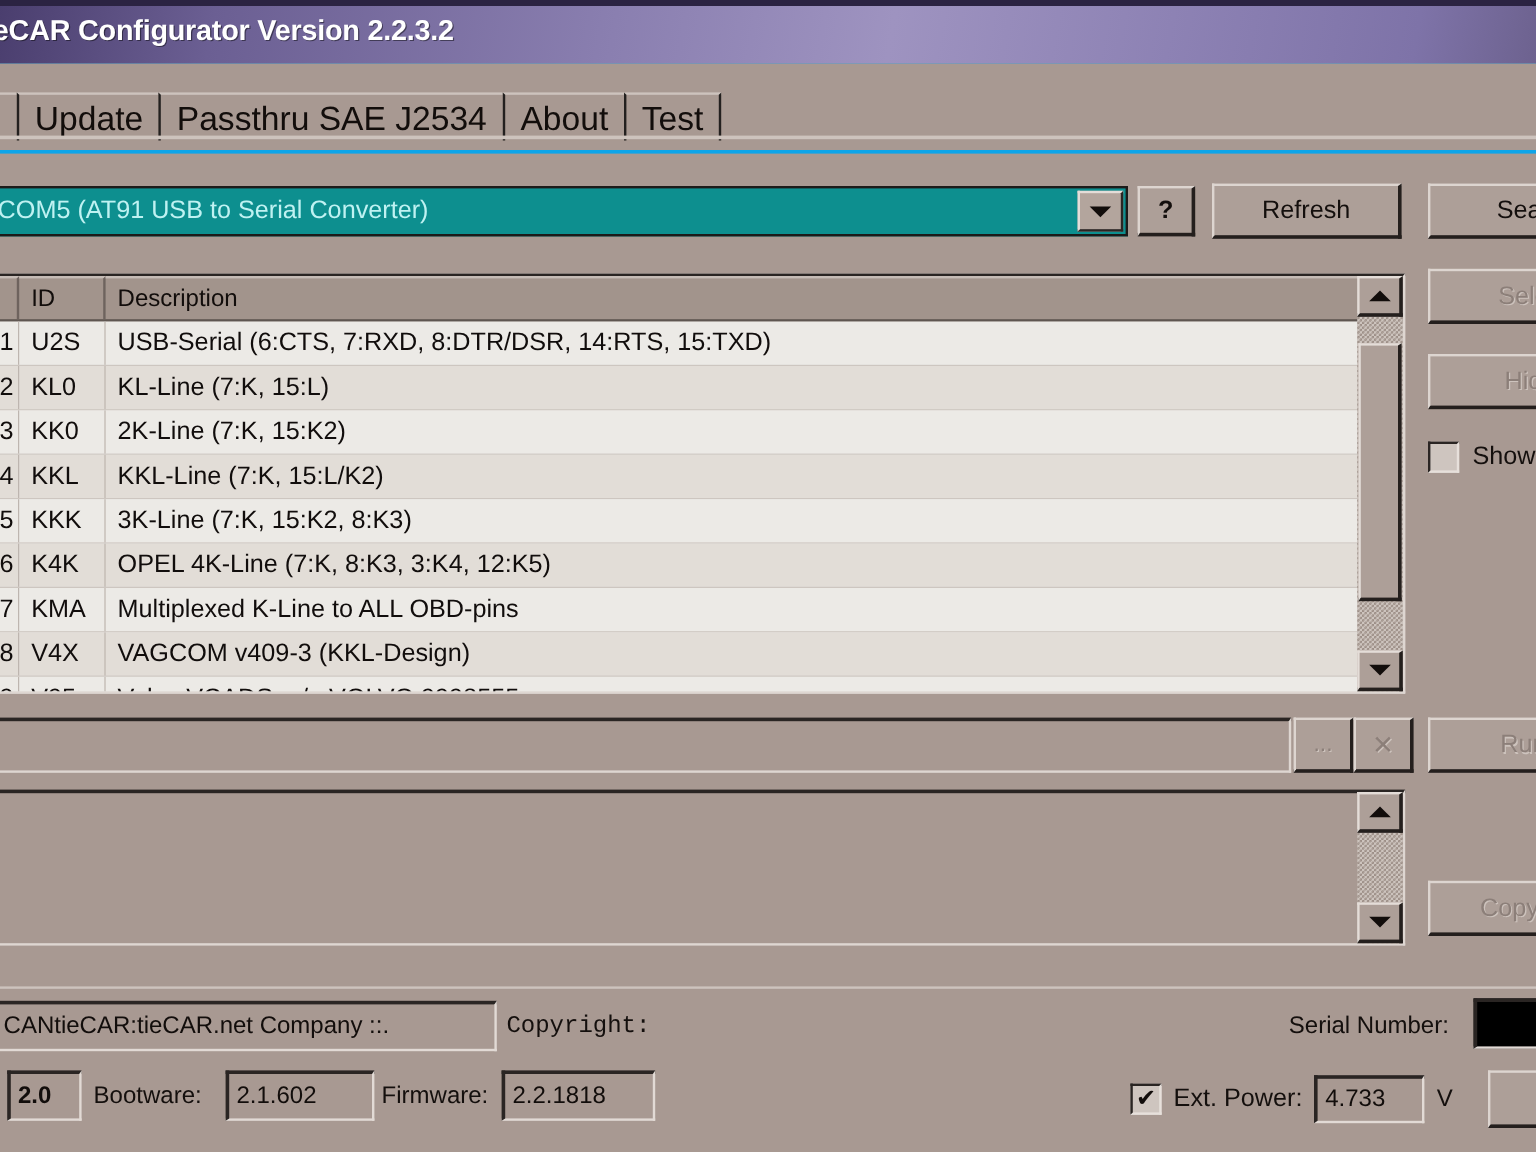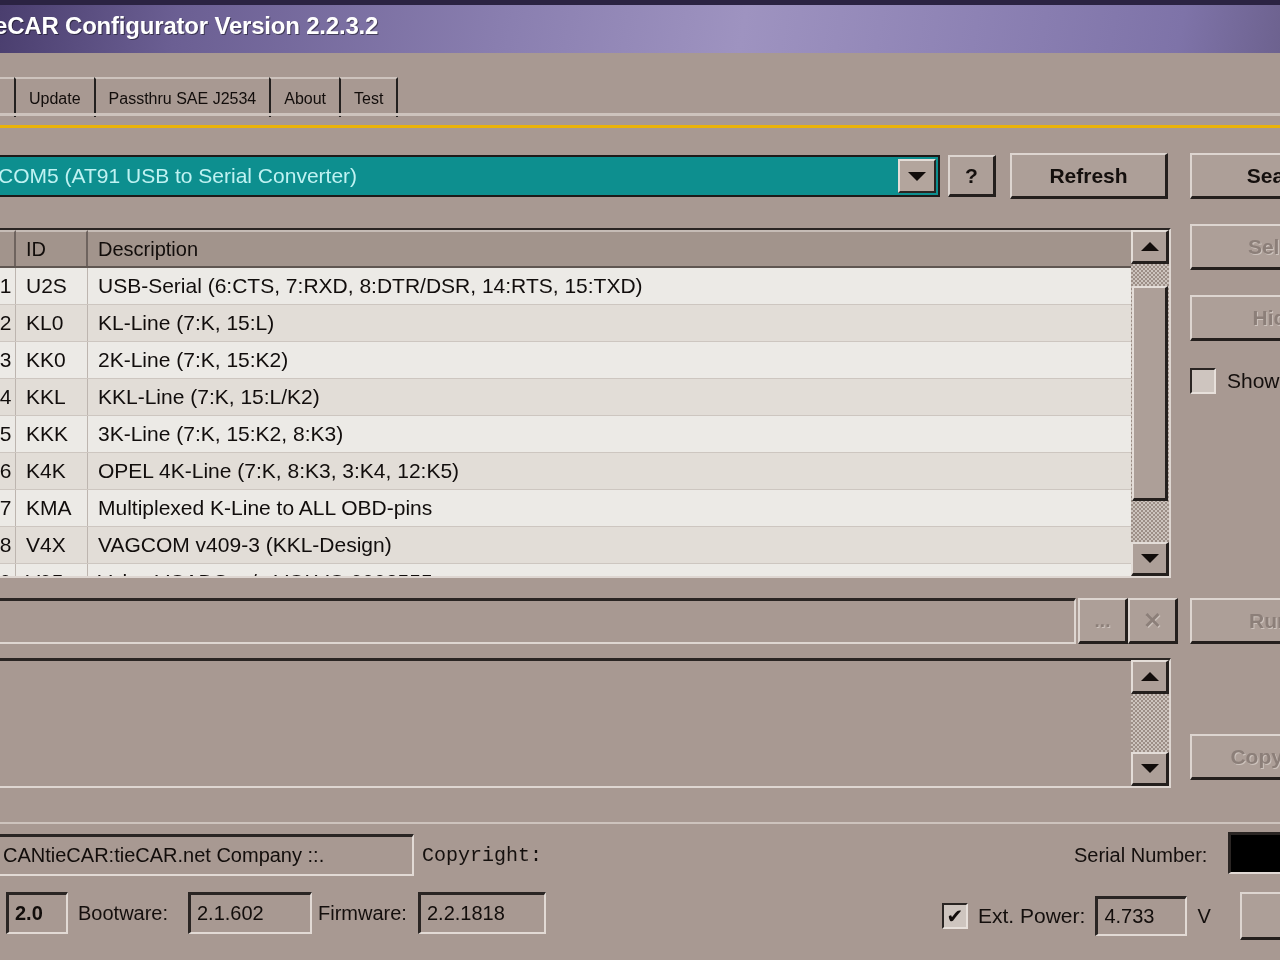--- a/index.html
+++ b/index.html
@@ -2,21 +2,21 @@
 <html><head>
 <meta charset="utf-8">
 <style>
   html,body{margin:0;padding:0;}
   body{
     width:1280px;height:960px;overflow:hidden;
     background:#a89992;
     font-family:"Liberation Sans", sans-serif;
     -webkit-font-smoothing:none;
   }
-  .app{position:relative;width:1280px;height:736px;background:#eab308;}
+  .app{position:relative;width:1280px;height:736px;background:#0ea5e9;}
 
   
   .titlebar{
     position:absolute;left:0;top:0;width:1280px;height:53px;
     background:linear-gradient(100deg,#4a3e6e 0%,#6b5f93 14%,#8a7fb0 40%,#9e93c0 58%,#8d82b4 76%,#7e73a8 92%,#6d628f 100%);
     box-shadow:inset 0 2px 0 #2f2747;
     overflow:hidden;
   }
   .titlebar .tb-top{position:absolute;left:0;top:0;width:100%;height:5px;background:#2b2342;}
   .titlebar-text{
@@ -24,21 +24,21 @@
     color:#ffffff;font-size:24px;font-weight:bold;
     letter-spacing:-0.2px;white-space:nowrap;
     text-shadow:1px 1px 0 rgba(0,0,0,.45);
   }
 
   
   .tabstrip{position:absolute;left:0;top:53px;width:1280px;height:72px;background:#a89992;}
   .tabs{position:absolute;left:-14px;top:20px;display:flex;align-items:flex-end;height:44px;}
   .tab{
     height:40px;line-height:40px;padding:0 13px;
-    background:#a89992;color:#120d0b;font-size:16px;white-space:nowrap;
+    background:#a89992;color:#120d0b;font-size:28px;white-space:nowrap;
     border-left:2px solid #23201f;border-top:2px solid #cdc3bd;
     border-right:0;box-sizing:border-box;position:relative;
   }
   .tab:last-child{border-right:2px solid #23201f;}
   .tabs-underline{
     position:absolute;left:0;top:60px;width:1280px;height:3px;
     background:linear-gradient(#cdc3bd,#cdc3bd);
   }
   .tabstrip .hr-dark{position:absolute;left:0;top:122px;width:1280px;height:2px;background:#8e8078;}
 
@@ -59,21 +59,21 @@
     box-sizing:border-box;display:flex;align-items:center;justify-content:center;
   }
   .caret-down{width:0;height:0;border-left:9px solid transparent;border-right:9px solid transparent;border-top:9px solid #120d0b;}
   .caret-up{width:0;height:0;border-left:9px solid transparent;border-right:9px solid transparent;border-bottom:9px solid #120d0b;}
 
   .btn{
     background:#ad9f98;color:#140f0d;font-size:21px;
     border-top:2px solid #ddd5d0;border-left:2px solid #ddd5d0;
     border-right:3px solid #241f1d;border-bottom:3px solid #241f1d;
     box-sizing:border-box;display:flex;align-items:center;justify-content:center;
-    white-space:nowrap;overflow:hidden;font-weight:bold;
+    white-space:nowrap;overflow:hidden;
   }
   .btn.disabled{color:#8c7f79;text-shadow:1px 1px 0 #cdc3bd;}
   .help-btn{position:absolute;left:948px;top:27px;width:48px;height:42px;font-weight:bold;}
   .refresh-btn{position:absolute;left:1010px;top:25px;width:158px;height:46px;}
   .search-btn{position:absolute;left:1190px;top:25px;width:160px;height:46px;}
   .select-btn{position:absolute;left:1190px;top:96px;width:160px;height:46px;}
   .hide-btn{position:absolute;left:1190px;top:167px;width:160px;height:46px;}
 
   .show-check{position:absolute;left:1190px;top:240px;display:flex;align-items:center;gap:11px;}
   .cbox{

